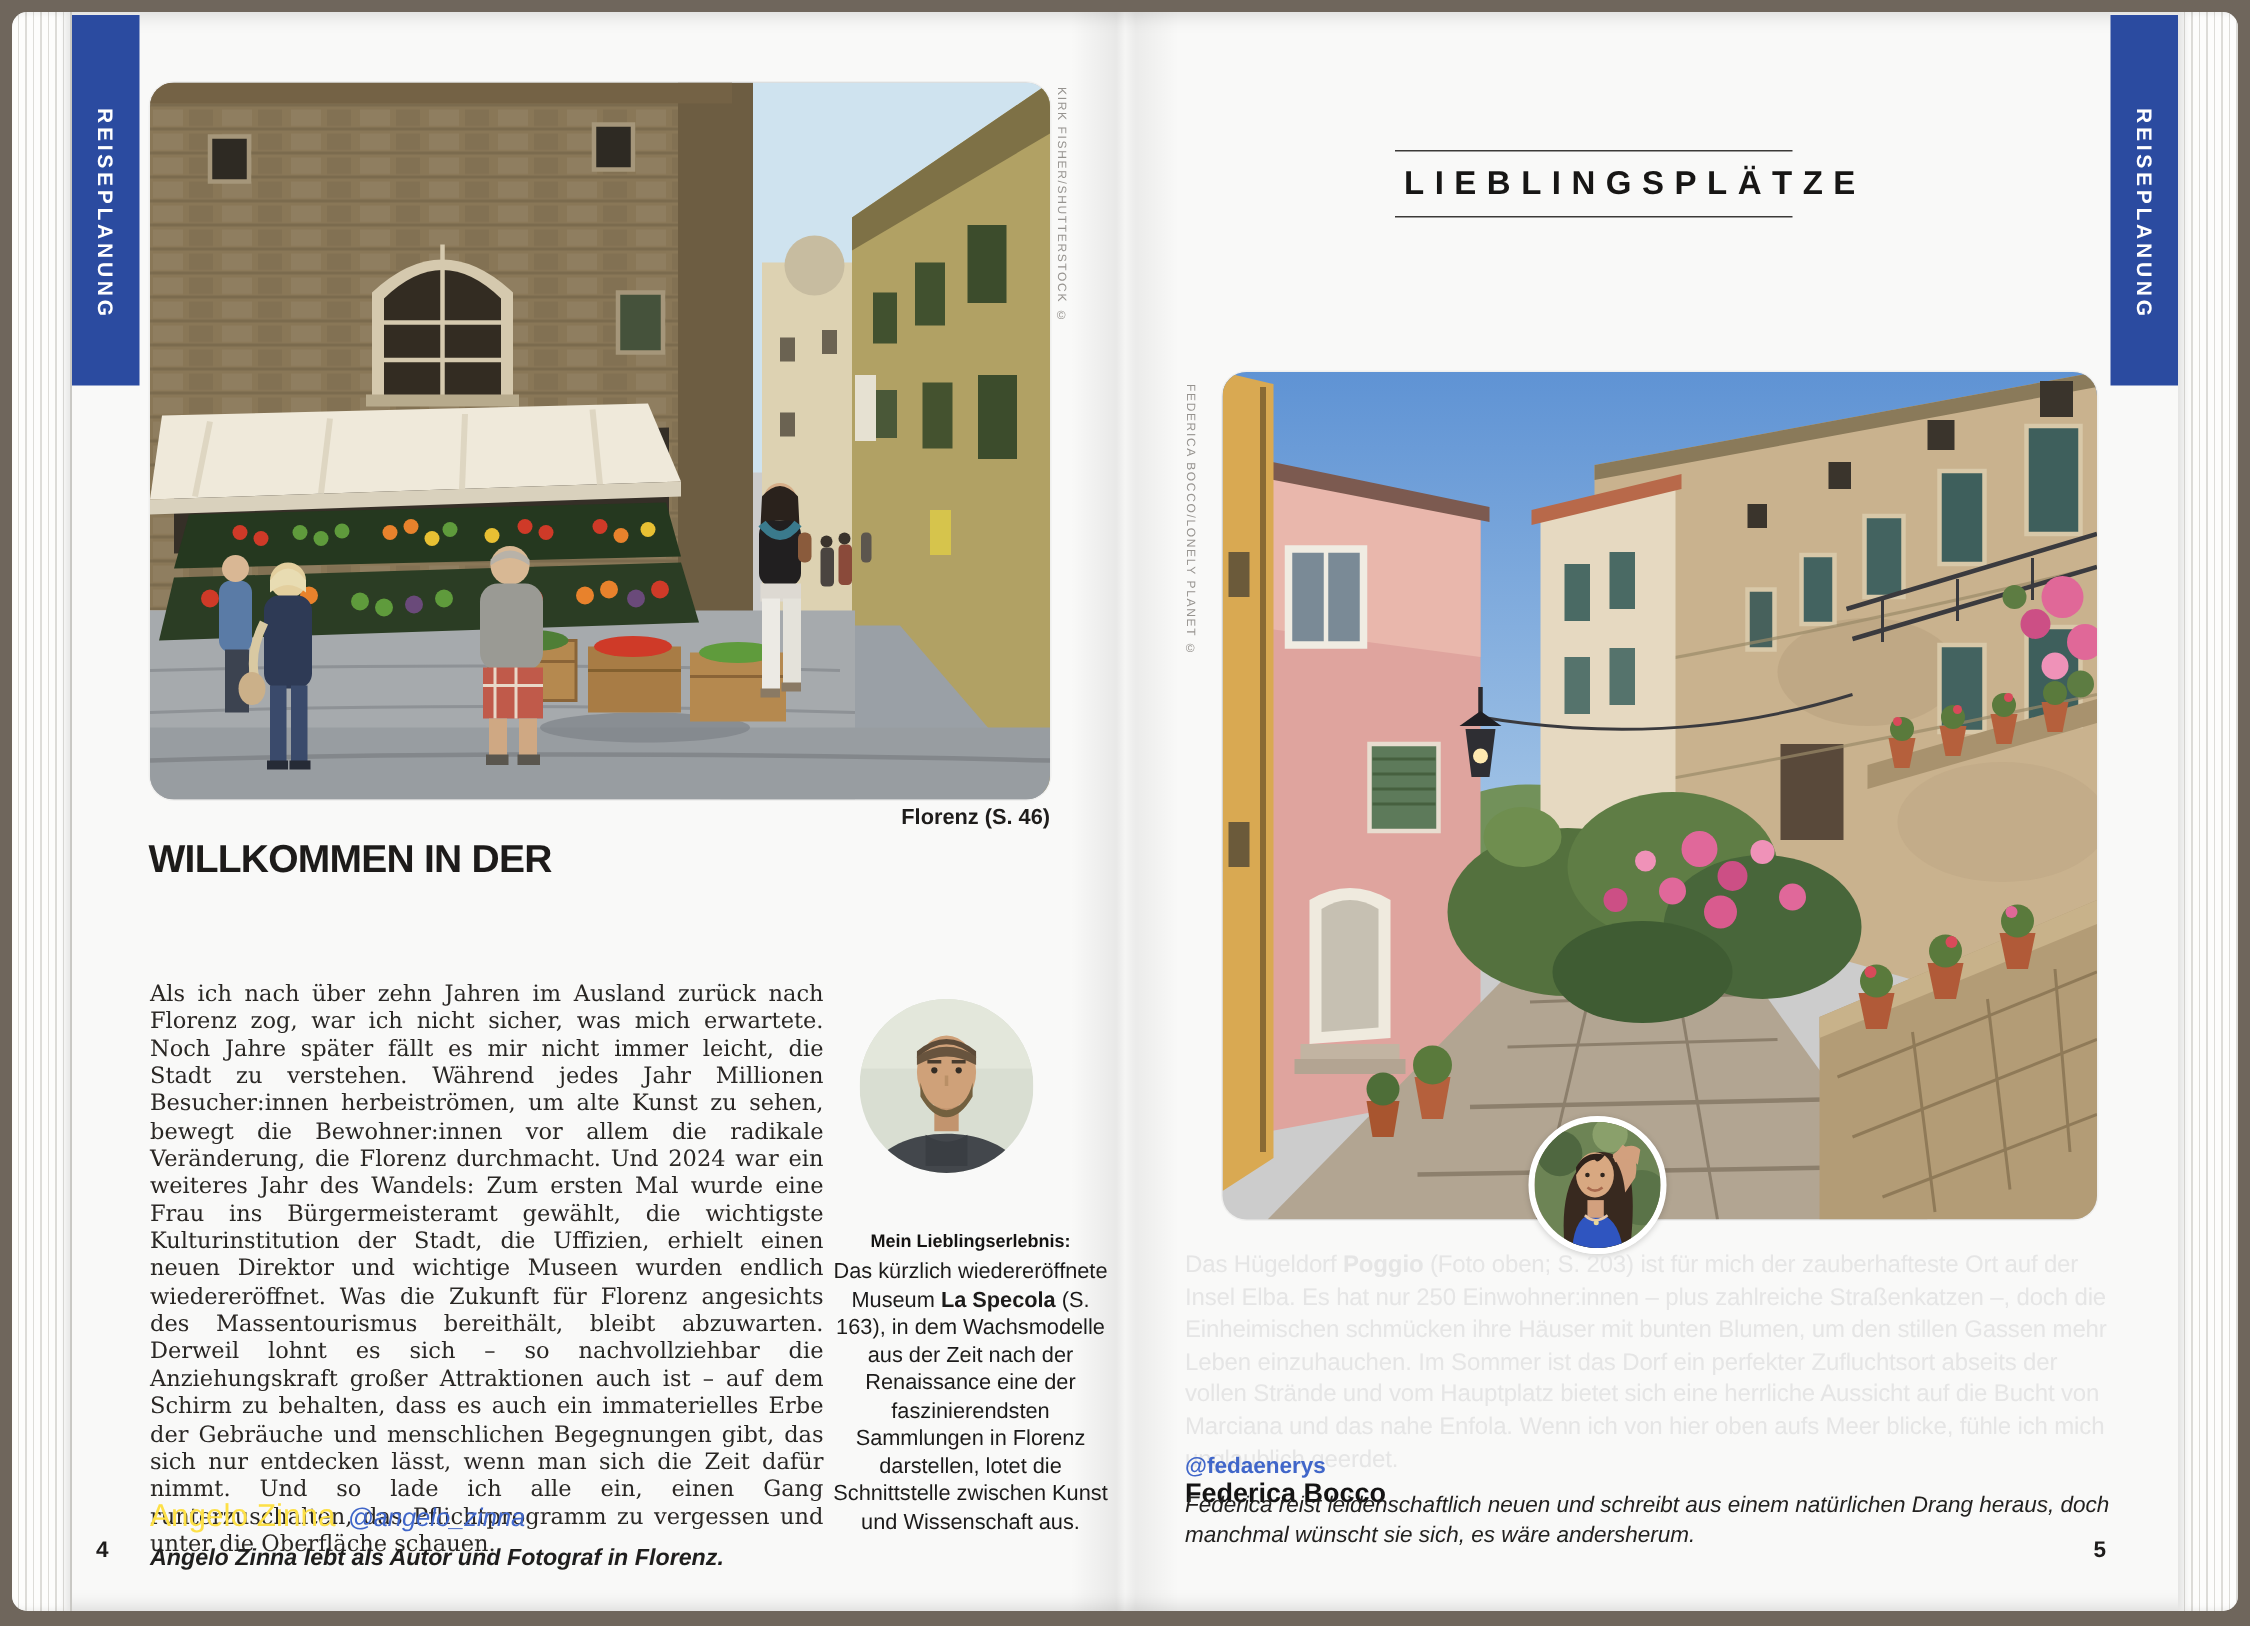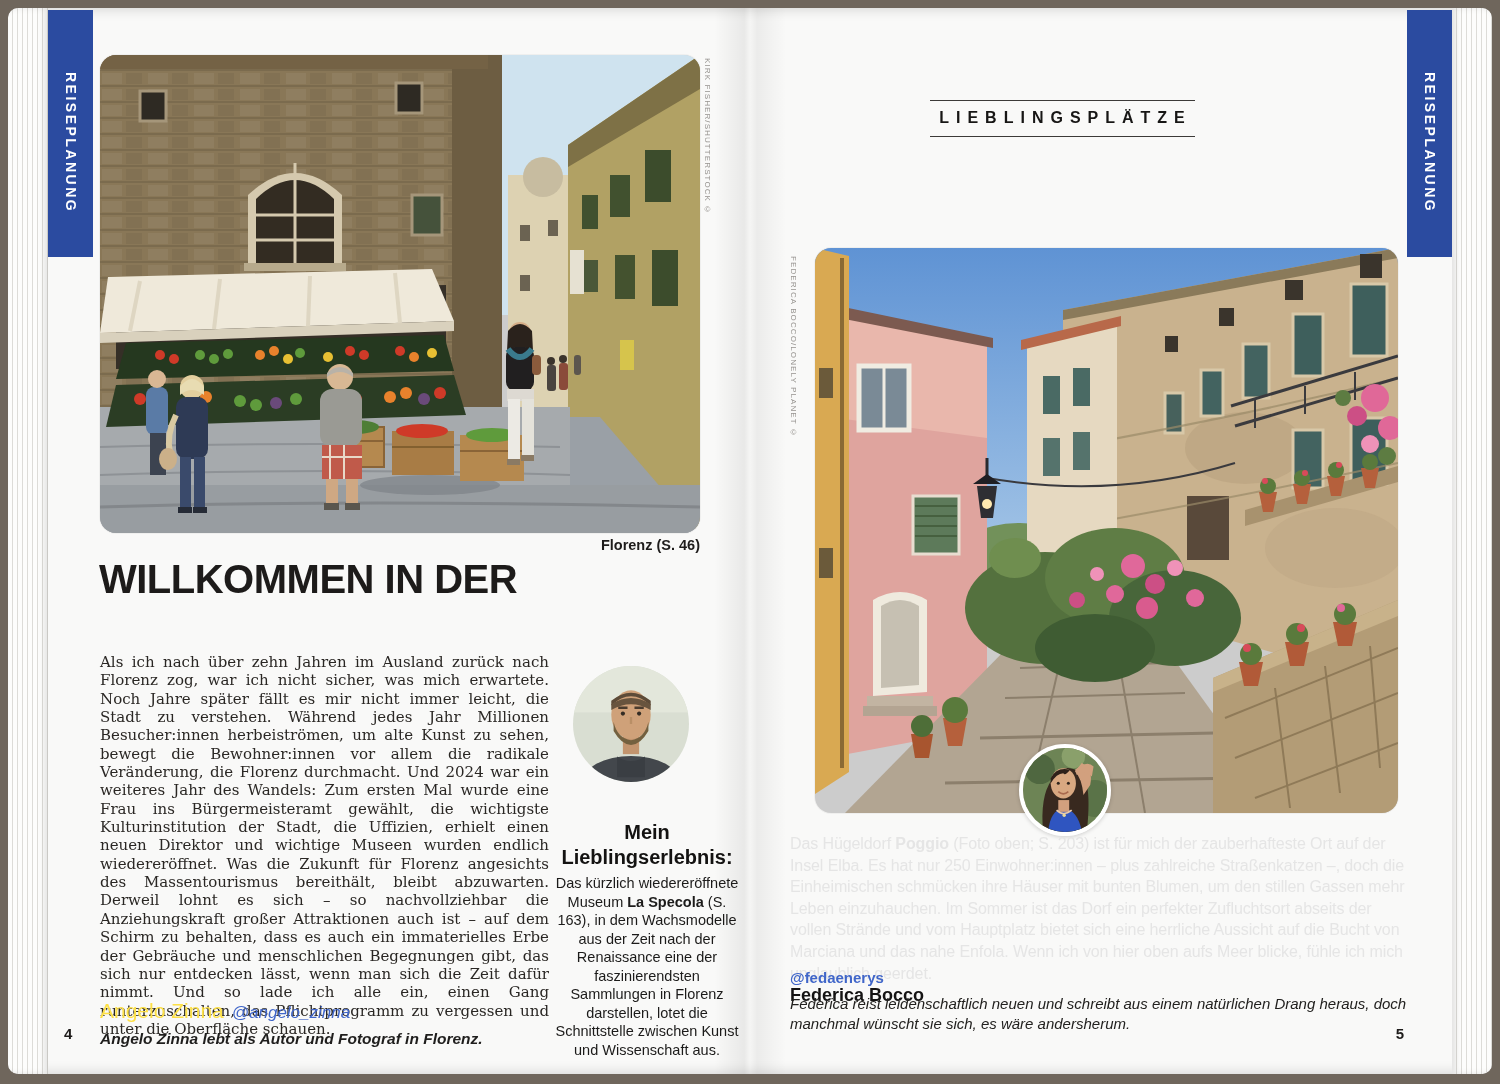--- a/index.html
+++ b/index.html
@@ -28,46 +28,46 @@
   .photo svg{display:block;}
   .photo-left{left:100px;top:55px;width:600px;height:478px;}
   .photo-right{left:815px;top:248px;width:583px;height:565px;}
 
   .credit{position:absolute;writing-mode:vertical-rl;font-size:8px;letter-spacing:1.1px;color:#96938f;white-space:nowrap;}
   .credit-left{left:703px;top:58px;}
   .credit-right{left:789px;top:256px;}
 
   .caption{position:absolute;left:400px;top:537px;width:300px;text-align:right;font-weight:700;font-size:14.5px;color:#1e1c1b;}
 
-  .title1{position:absolute;left:99px;top:557px;font-weight:800;font-size:40px;letter-spacing:-.5px;color:var(--ink);}
+  .title1{position:absolute;left:99px;top:557px;font-weight:800;font-size:26px;letter-spacing:-.5px;color:var(--ink);}
   .title2{position:absolute;left:96px;top:586px;font-weight:800;font-size:64px;letter-spacing:-1.5px;line-height:1;color:var(--accent);}
 
   .body-serif{position:absolute;left:100px;top:653px;width:449px;font-family:"DejaVu Serif",serif;
         font-size:15px;line-height:18.35px;text-align:justify;color:#2a2724;hyphens:auto;-webkit-hyphens:auto;}
   .author-line{position:absolute;left:100px;top:999px;white-space:nowrap;}
   .author-line .name{font-weight:400;font-size:21px;color:#fde047;}
   .author-line .handle{font-style:italic;font-size:17px;color:var(--link);margin-left:8px;}
   .bio-left{position:absolute;left:100px;top:1030px;font-style:italic;font-weight:600;font-size:15.5px;color:#1f1e1d;}
   .pagenum{position:absolute;font-weight:700;font-size:15px;color:#1e1c1b;}
   .pn-left{left:64px;top:1025px;}
   .pn-right{left:1384px;top:1025px;width:20px;text-align:right;}
 
   .avatar{position:absolute;border-radius:50%;overflow:hidden;}
   .avatar svg{display:block;width:100%;height:100%;}
   .avatar-left{left:573px;top:666px;width:116px;height:116px;}
   .avatar-right{left:1019px;top:744px;width:92px;height:92px;border:4px solid #fff;box-shadow:0 1px 4px rgba(0,0,0,.18);}
 
   .sidebar{position:absolute;left:552px;top:820px;width:190px;text-align:center;}
-  .sidebar .sb-head{font-weight:800;font-size:20px;line-height:1.25;color:#141312;margin-bottom:4px;}
+  .sidebar .sb-head{font-weight:800;font-size:12px;line-height:1.25;color:#141312;margin-bottom:4px;}
   .sidebar .sb-body{font-size:14.5px;line-height:1.28;color:#1c1b1a;}
   .sidebar .sb-body b{font-weight:800;}
 
   .kicker-wrap{position:absolute;left:930px;top:100px;width:265px;text-align:center;}
   .kicker-rule{height:0;border-top:1.5px solid #3c3a38;}
-  .kicker{font-weight:800;font-size:16px;letter-spacing:7px;color:#171615;padding:8px 0 9px 6px;}
+  .kicker{font-weight:800;font-size:22px;letter-spacing:7px;color:#171615;padding:8px 0 9px 6px;}
   .subtitle{position:absolute;left:791px;top:148px;width:546px;text-align:center;font-size:20.5px;line-height:1.38;color:#1d1c1b;}
 
   .body-right{position:absolute;left:790px;top:833px;width:620px;font-size:16px;line-height:1.35;letter-spacing:-.1px;color:#e5e5e5;}
   .body-right b{font-weight:700;}
   .name-right{position:absolute;left:790px;top:941px;font-weight:800;font-size:18px;color:#141313;margin-top:44px;}
   .handle-right{position:absolute;left:790px;top:969px;font-weight:600;font-size:15px;color:var(--link);}
   .bio-right{position:absolute;left:790px;top:994px;width:625px;font-style:italic;font-weight:500;font-size:15px;line-height:1.32;color:#22211f;}
 </style>
 </head>
 <body>

